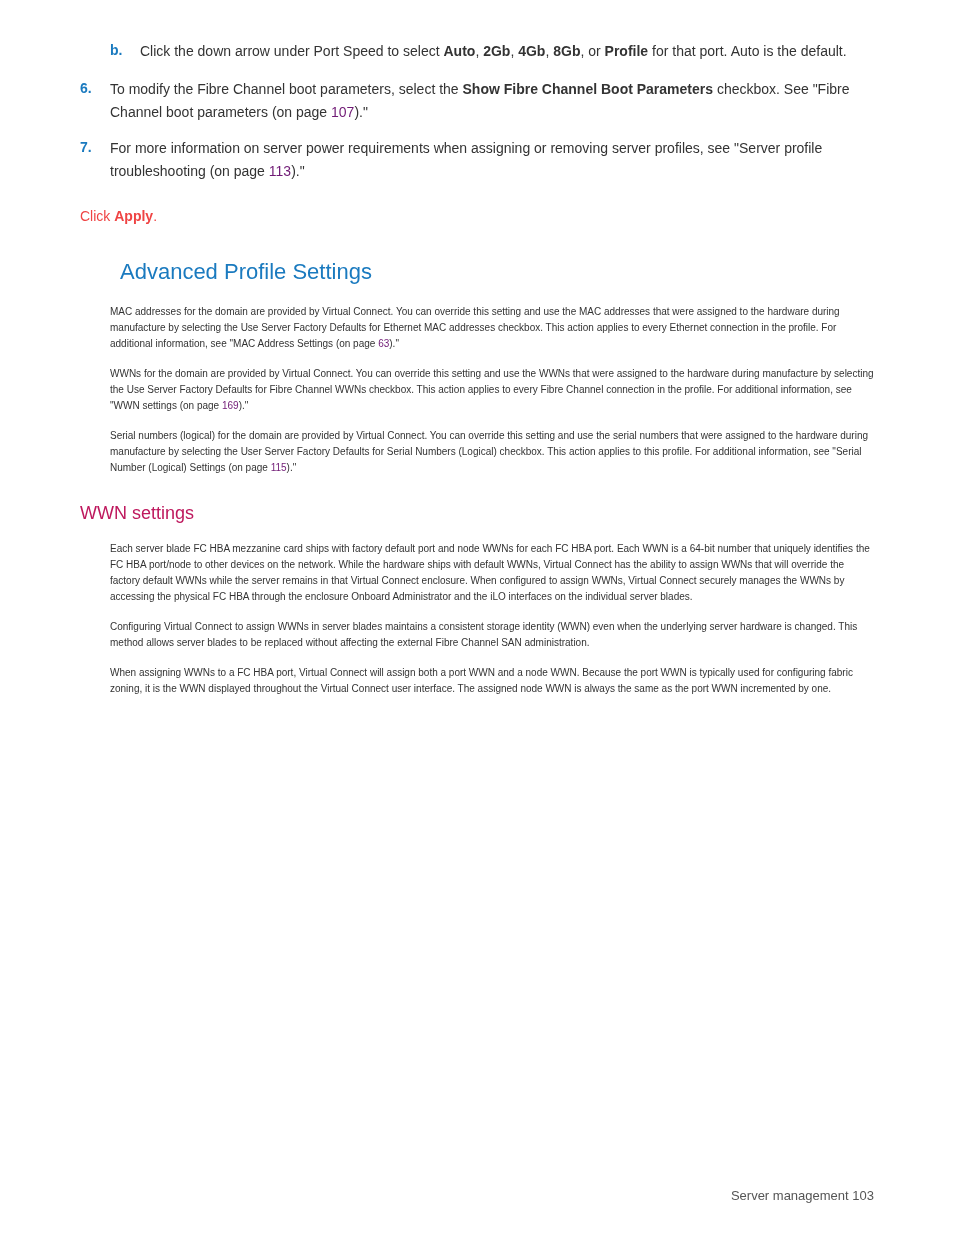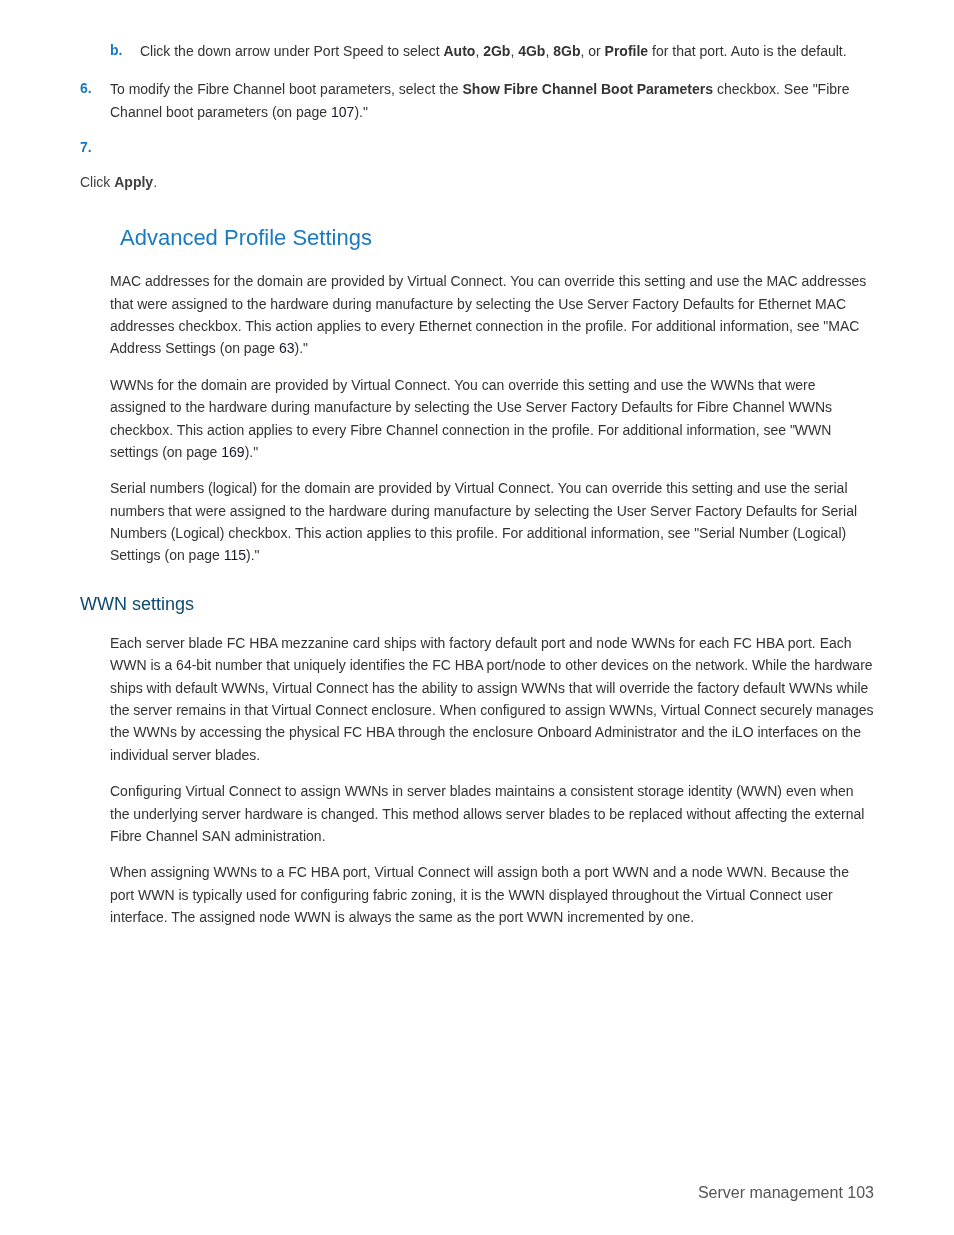--- a/index.html
+++ b/index.html
@@ -69,60 +69,60 @@
 
     .step-content p {
       margin-bottom: 10px;
     }
 
     .bold {
       font-weight: bold;
     }
 
     .link {
-      color: #0f172a;
+      color: #701a75;
     }
 
     .click-apply {
       margin-bottom: 28px;
       font-size: 14px;
-      color: #404040;
+      color: #ef4444;
       padding-left: 0;
     }
 
     .section-heading {
       font-size: 22px;
       color: #1a7abf;
       font-weight: normal;
       margin-bottom: 16px;
       margin-top: 10px;
       margin-left: 40px;
     }
 
     .subsection-heading {
       font-size: 18px;
-      color: #0c4a6e;
+      color: #be185d;
       font-weight: normal;
       margin-bottom: 14px;
       margin-top: 24px;
     }
 
     .body-paragraph {
-      font-size: 14px;
+      font-size: 10px;
       color: #333;
       line-height: 1.6;
       margin-bottom: 14px;
       padding-left: 0;
     }
 
     .footer {
       position: absolute;
       bottom: 30px;
       right: 80px;
-      font-size: 16px;
+      font-size: 13px;
       color: #555;
     }
 
     .indented-content {
       padding-left: 30px;
     }
   </style>
 </head>
 <body>
 
@@ -140,20 +140,23 @@
     <div class="numbered-step">
       <span class="step-number">6.</span>
       <div class="step-content">
         To modify the Fibre Channel boot parameters, select the <span class="bold">Show Fibre Channel Boot Parameters</span> checkbox. See "Fibre Channel boot parameters (on page <span class="link">107</span>)."
       </div>
     </div>
 
     <div class="numbered-step">
       <span class="step-number">7.</span>
       <div class="step-content">
+        <p>
+          For more information on server power requirements when assigning or removing server profiles, see "Server profile troubleshooting (on page <span class="link">113</span>)."
+        </p>
       </div>
     </div>
 
   </div>
 
   <div class="click-apply">
     Click <span class="bold">Apply</span>.
   </div>
 
   <h2 class="section-heading">Advanced Profile Settings</h2>

